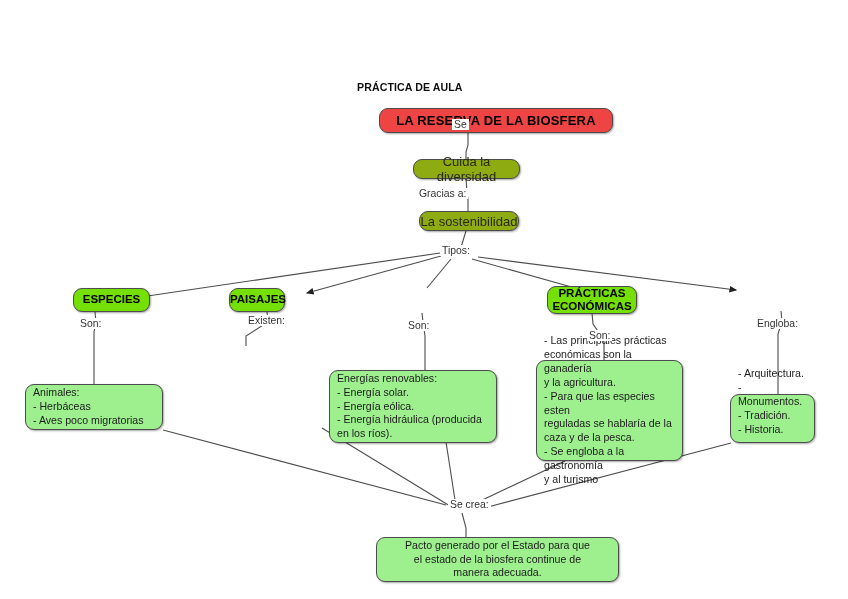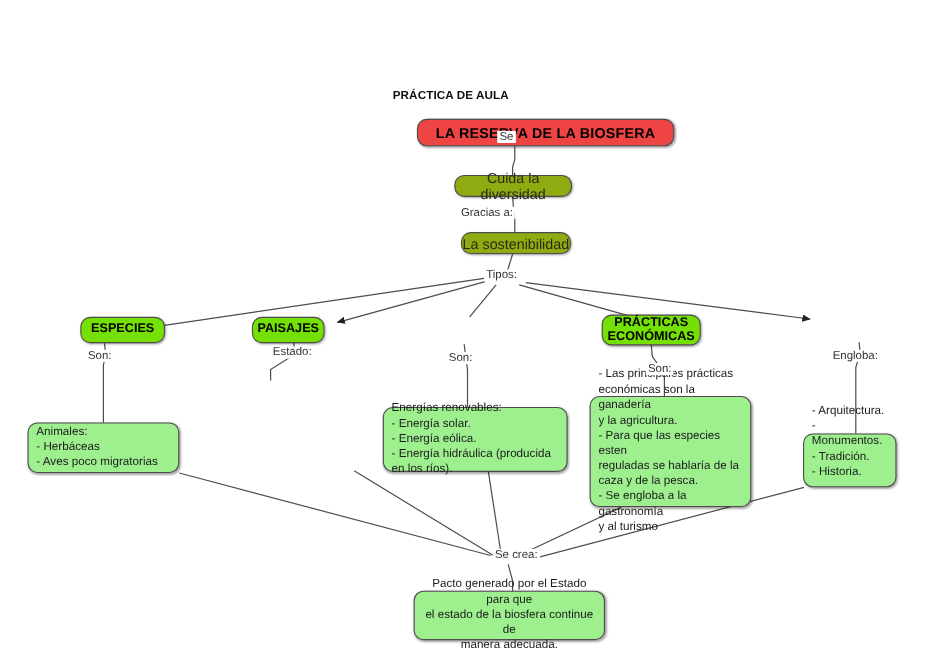--- a/index.html
+++ b/index.html
@@ -141,34 +141,34 @@
   <div class="node chain" style="left:413px; top:159px; width:107px; height:20px;">
     <span class="node-text">Cuida la diversidad</span>
   </div>
   <div class="node chain" style="left:419px; top:211px; width:100px; height:20px;">
     <span class="node-text">La sostenibilidad</span>
   </div>
 
   <div class="node category" style="left:73px; top:288px; width:77px; height:24px;">
     <span class="node-text">ESPECIES</span>
   </div>
-  <div class="node category" style="left:229px; top:288px; width:66px; height:24px;">
+  <div class="node category" style="left:229px; top:288px; width:56px; height:24px;">
     <span class="node-text">PAISAJES</span>
   </div>
   <div class="node category" style="left:547px; top:286px; width:90px; height:28px;">
     <span class="node-text">PRÁCTICAS
 ECONÓMICAS</span>
   </div>
 
   <div class="node detail" style="left:25px; top:384px; width:138px; height:46px;">
     <span class="node-text">Animales:
 - Herbáceas
 - Aves poco migratorias</span>
   </div>
-  <div class="node detail" style="left:348px; top:370px; width:168px; height:59px;justify-content:center;">
+  <div class="node detail" style="left:329px; top:370px; width:168px; height:73px;justify-content:center;">
     <span class="node-text">Energías renovables:
 - Energía solar.
 - Energía eólica.
 - Energía hidráulica (producida
 en los ríos).</span>
   </div>
   <div class="node detail" style="left:536px; top:360px; width:147px; height:101px;">
     <span class="node-text">- Las principales prácticas
 económicas son la ganadería
 y la agricultura.
@@ -178,29 +178,29 @@
 - Se engloba a la gastronomía
 y al turismo</span>
   </div>
   <div class="node detail" style="left:730px; top:394px; width:85px; height:49px;align-items:flex-end;">
     <span class="node-text">- Arquitectura.
 - Monumentos.
 - Tradición.
 - Historia.</span>
   </div>
 
-  <div class="node detail center-text" style="left:376px; top:537px; width:174px; height:45px;">
+  <div class="node detail center-text" style="left:376px; top:537px; width:243px; height:45px;">
     <span class="node-text">Pacto generado por el Estado para que
 el estado de la biosfera continue de
 manera adecuada.</span>
   </div>
 
   <div class="edge-label" style="left:452px; top:119px;text-align:center;">Se</div>
   <div class="edge-label" style="left:417px; top:188px;">Gracias a:</div>
   <div class="edge-label" style="left:440px; top:245px;">Tipos:</div>
   <div class="edge-label" style="left:78px; top:318px;">Son:</div>
-  <div class="edge-label" style="left:246px; top:315px;">Estado:</div>
+  <div class="edge-label" style="left:246px; top:315px;">Existen:</div>
   <div class="edge-label" style="left:406px; top:320px;">Son:</div>
   <div class="edge-label" style="left:587px; top:330px;">Son:</div>
   <div class="edge-label" style="left:755px; top:318px;">Engloba:</div>
   <div class="edge-label" style="left:448px; top:499px;">Se crea:</div>
 
 </div>
 
 </body></html>

